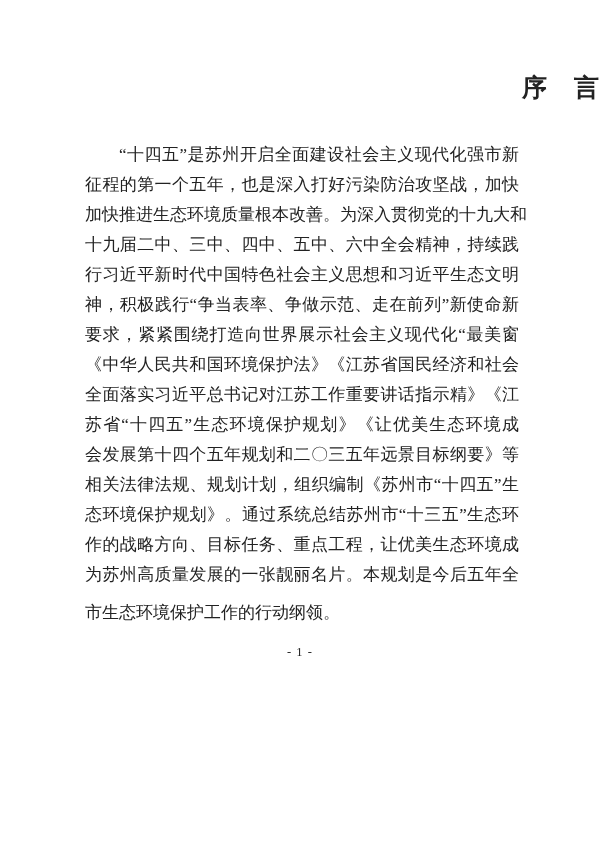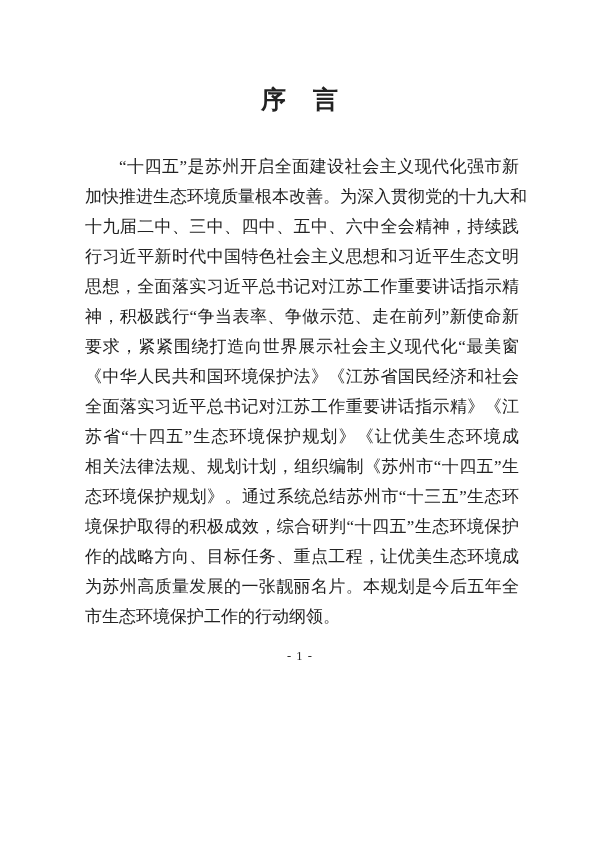--- a/index.html
+++ b/index.html
@@ -12,22 +12,22 @@
     width: 600px;
     height: 848px;
     background: var(--page-bg, #ffffff);
     color: var(--text-color, #222222);
     font-family: "Liberation Serif", "DejaVu Serif", serif;
     overflow: hidden;
     box-sizing: border-box;
     padding-top: 72px;
   }
   .doc-title {
-    margin: 12px;
-    text-align: center;
+    margin: 0;
+    text-align: right;
     font-size: 25px;
     font-weight: bold;
     line-height: 32px;
     letter-spacing: 1px;
     color: var(--text-color, #222222);
   }
   .body-block {
     margin: 36px 81px 0 85px; 
   }
   .line {
@@ -38,49 +38,50 @@
     text-justify: inter-character;
     white-space: nowrap;
     color: var(--text-color, #222222);
     font-family: Liberation Serif, serif;
   }
   .line.first {
     padding-left: 34px; 
   }
   .line.last {
     text-align-last: left;
+    margin-top: 8px;
   }
   .page-number {
     margin-top: 16px;
     text-align: center;
     font-size: 12.5px;
     line-height: 16px;
     color: var(--text-color, #222222);
     letter-spacing: 1px;
   }
 </style>
 </head>
 <body>
 
 <div class="page" style="--page-bg: #ffffff; --text-color: #222222;">
   <h1 class="doc-title">序　言</h1>
 
   <div class="body-block">
       <div class="line first">“十四五”是苏州开启全面建设社会主义现代化强市新</div>
+      <div class="line">征程的第一个五年，也是深入打好污染防治攻坚战，加快</div>
       <div class="line">加快推进生态环境质量根本改善。为深入贯彻党的十九大和</div>
       <div class="line">十九届二中、三中、四中、五中、六中全会精神，持续践</div>
       <div class="line">行习近平新时代中国特色社会主义思想和习近平生态文明</div>
-      <div class="line">思想，全面落实习近平总书记对江苏工作重要讲话指示精</div>
       <div class="line">神，积极践行“争当表率、争做示范、走在前列”新使命新</div>
       <div class="line">要求，紧紧围绕打造向世界展示社会主义现代化“最美窗</div>
       <div class="line">《中华人民共和国环境保护法》《江苏省国民经济和社会</div>
       <div class="line">全面落实习近平总书记对江苏工作重要讲话指示精》《江</div>
       <div class="line">苏省“十四五”生态环境保护规划》《让优美生态环境成</div>
+      <div class="line">会发展第十四个五年规划和二〇三五年远景目标纲要》等</div>
       <div class="line">相关法律法规、规划计划，组织编制《苏州市“十四五”生</div>
       <div class="line">态环境保护规划》。通过系统总结苏州市“十三五”生态环</div>
-      <div class="line">境保护取得的积极成效，综合研判“十四五”生态环境保护</div>
       <div class="line">作的战略方向、目标任务、重点工程，让优美生态环境成</div>
       <div class="line">为苏州高质量发展的一张靓丽名片。本规划是今后五年全</div>
       <div class="line last">市生态环境保护工作的行动纲领。</div>
     </div>
 
   <div class="page-number">- 1 -</div>
 </div>
 
 </body></html>

